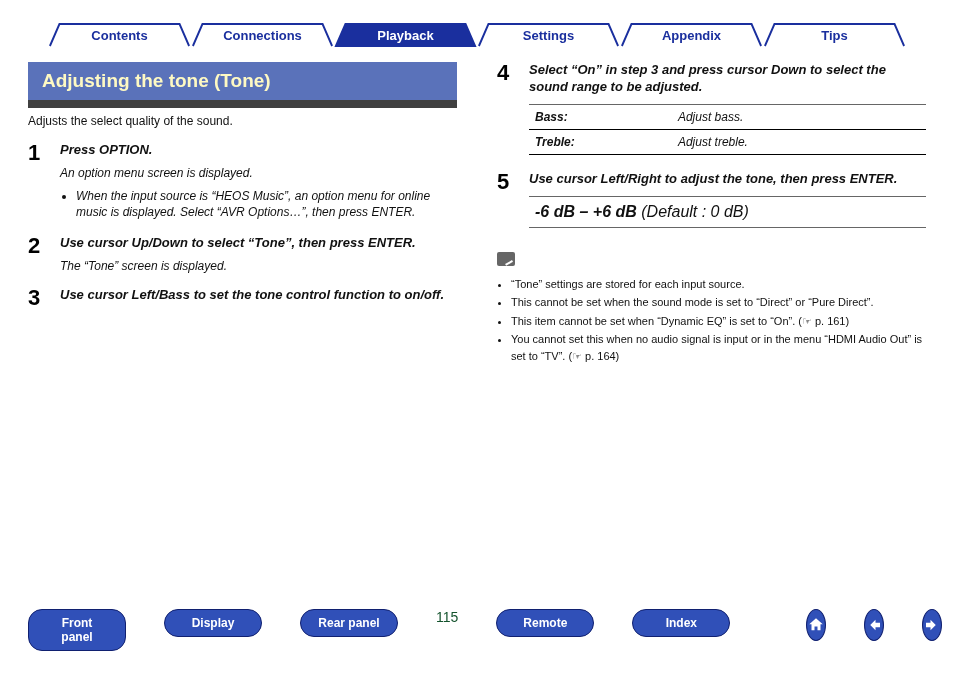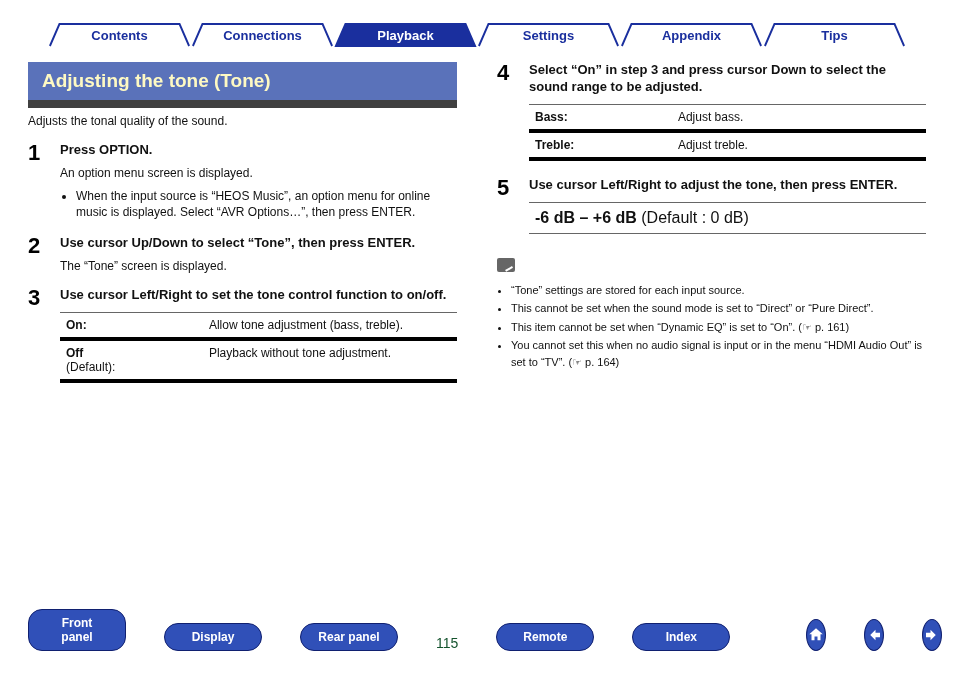--- a/index.html
+++ b/index.html
@@ -24,41 +24,41 @@
   .cols{display:flex;gap:40px;}
   .col{flex:1;min-width:0;}
 
   
   .section-head{background:var(--heading-bg);color:#fef9c3;font-weight:bold;font-size:19px;padding:8px 14px;border-bottom:8px solid #404040;}
   .subtitle{font-size:12px;margin:6px 0 14px 0;}
 
   
   .step{display:flex;gap:12px;margin-bottom:12px;}
   .step-num{font-size:22px;font-weight:bold;line-height:1;width:20px;color:#000;}
-  .step-body{flex:1;font-size:13px;}
+  .step-body{flex:1;font-size:13px;font-style:italic;}
   .step-title{font-weight:bold;margin-bottom:6px;line-height:1.3;}
   .step-desc{font-size:12px;line-height:1.4;}
   .bullet-list{margin:6px 0 0 0;padding-left:16px;font-size:12px;line-height:1.4;}
   .bullet-list li{margin-bottom:2px;}
 
   
   table.opt{width:100%;border-collapse:collapse;font-size:12px;margin:8px 0 4px 0;}
-  table.opt td{padding:5px 6px;border-top:1px solid #666;border-bottom:4px solid #000000;vertical-align:top;}
+  table.opt td{padding:5px 6px;border-top:1px solid #666;border-bottom:1px solid #000000;vertical-align:top;}
   table.opt td:first-child{width:36%;}
   .bold{font-weight:bold;}
   .range-box{border-top:1px solid #666;border-bottom:1px solid #666;padding:6px;font-size:16px;margin-top:8px;}
 
   
   .note-icon{display:inline-block;width:18px;height:14px;background:#666;border-radius:2px;position:relative;margin-top:12px;}
   .note-icon::after{content:"";position:absolute;right:2px;bottom:2px;width:8px;height:1.8px;background:#fff;transform:rotate(-30deg);}
   .notes{font-size:11px;line-height:1.5;margin:6px 0 0 0;padding-left:14px;}
   .notes li{margin-bottom:2px;}
 
   
-  .bottom{position:absolute;left:28px;right:28px;bottom:22px;display:flex;align-items:flex-end;gap:38px;}
+  .bottom{position:absolute;left:28px;right:28px;bottom:22px;display:flex;align-items:flex-start;gap:38px;}
   .pill{background:var(--blue-fill);color:#fff;font-weight:bold;font-size:12px;padding:6px 16px;border-radius:14px;border:1px solid #102070;min-width:64px;text-align:center;}
   .page-num{font-size:14px;color:#14532d;}
   .spacer{flex:1;}
   .iconbtn{width:30px;height:30px;border-radius:50%;background:var(--blue-fill);display:flex;align-items:center;justify-content:center;border:1px solid #102070;}
   .iconbtn svg{width:18px;height:18px;display:block;}
 </style>
 </head>
 <body>
 
 <div class="page">
@@ -99,21 +99,21 @@
           <path d="M2 24 L12 2 L138 2 L148 24" fill="none" stroke="#1a2f9e" stroke-width="2"></path>
         </svg>
       <span class="tab-label">Tips</span>
     </div>
   </div>
 
   <div class="cols">
 
     <div class="col">
       <div class="section-head">Adjusting the tone (Tone)</div>
-      <div class="subtitle">Adjusts the tonal quality of the sound.</div>
+      <div class="subtitle">Adjusts the select quality of the sound.</div>
 
       <div class="step">
         <div class="step-num">1</div>
         <div class="step-body">
           <div class="step-title">Press OPTION.</div>
           <div class="step-desc">An option menu screen is displayed.</div>
           <ul class="bullet-list">
             <li>When the input source is “HEOS Music”, an option menu for online music is displayed. Select “AVR Options…”, then press ENTER.</li>
           </ul>
         </div>
@@ -123,36 +123,21 @@
         <div class="step-num">2</div>
         <div class="step-body">
           <div class="step-title">Use cursor Up/Down to select “Tone”, then press ENTER.</div>
           <div class="step-desc">The “Tone” screen is displayed.</div>
         </div>
       </div>
 
       <div class="step">
         <div class="step-num">3</div>
         <div class="step-body">
-          <div class="step-title">Use cursor Left/Right to set the tone control function to on/off.</div>
-          <table class="opt">
-            <tbody>
-                <tr>
-              <td><span class="bold">On:</span></td>
-              <td>Allow tone adjustment (bass, treble).</td>
-            </tr>
-            <tr>
-              <td>
-                <span class="bold">Off</span><br>
-                <span><span>(Default):</span></span>
-              </td>
-              <td>Playback without tone adjustment.</td>
-            </tr>
-          </tbody>
-            </table>
+          <div class="step-title">Use cursor Left/Bass to set the tone control function to on/off.</div>
         </div>
       </div>
     </div>
 
     <div class="col">
 
       
       <div class="step">
         <div class="step-num">4</div>
         <div class="step-body">

